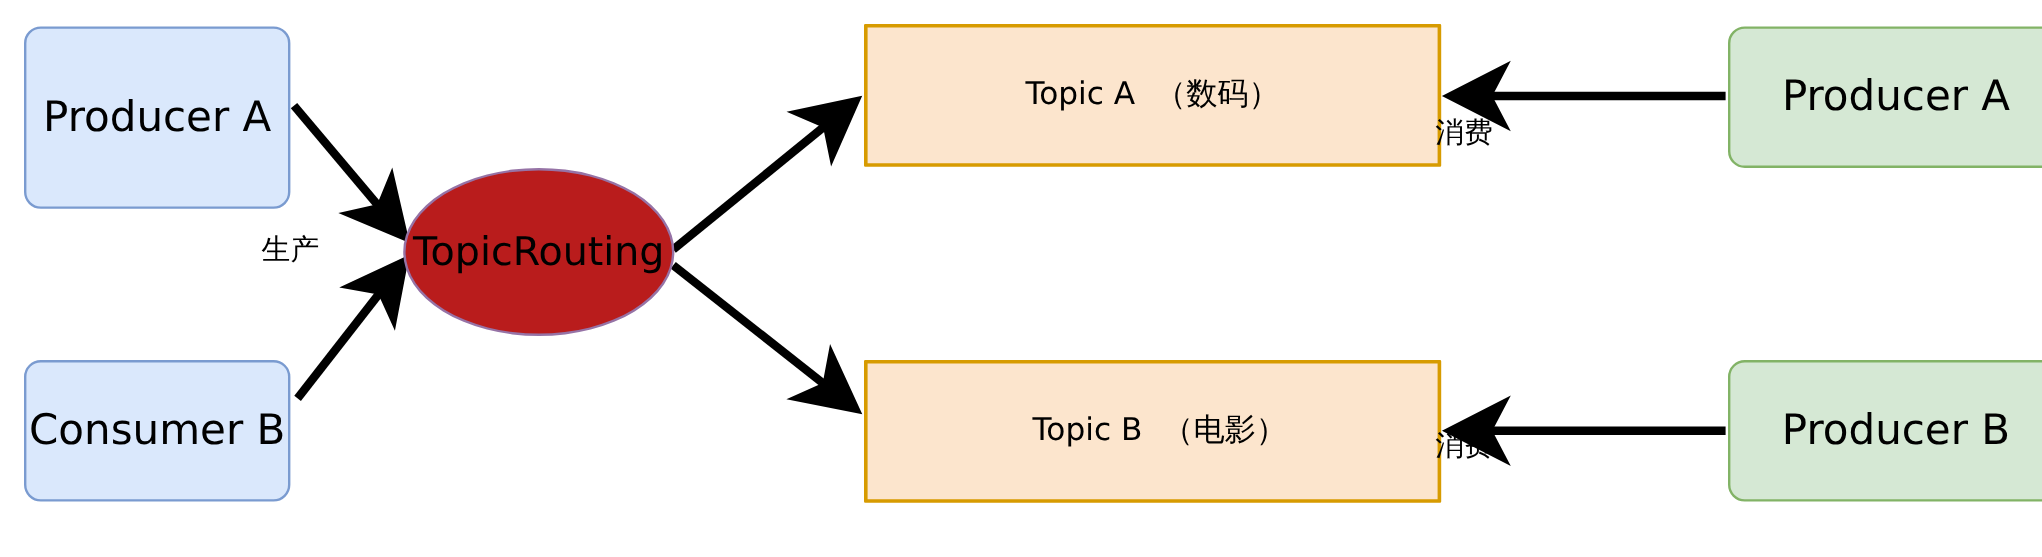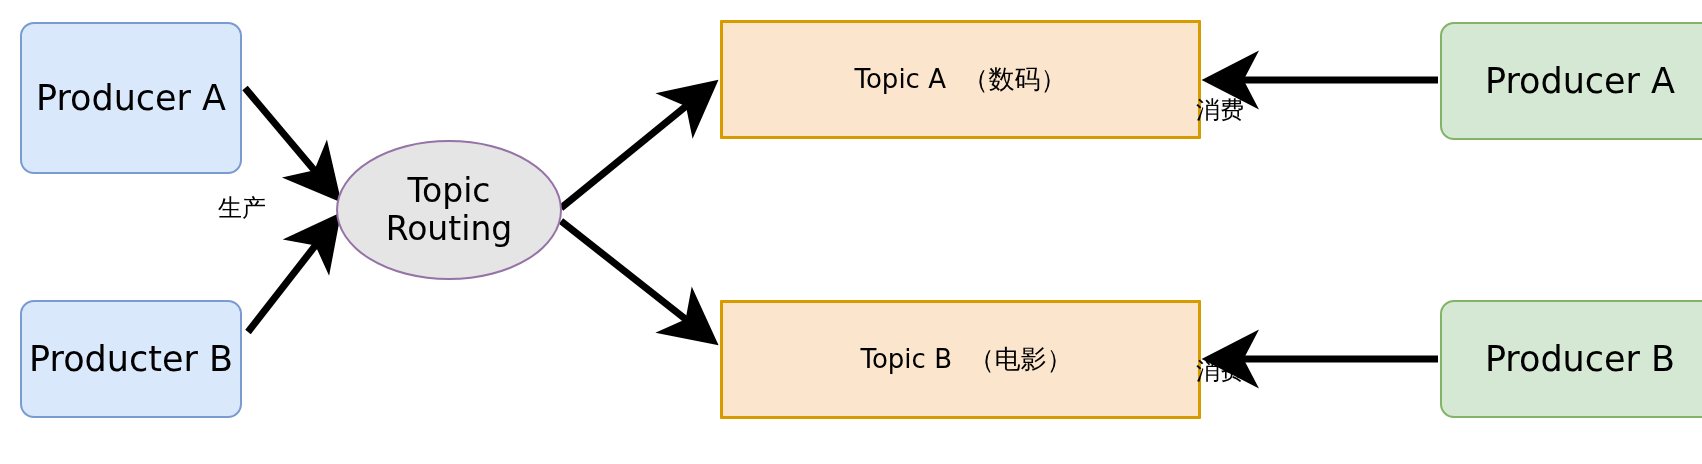--- a/index.html
+++ b/index.html
@@ -49,25 +49,25 @@
     border-radius: 14px;
     font-size: 35px;
   }
   .topic {
     background: #fce5cd;
     border: 3px solid #d79b00;
     border-radius: 1px;
     font-size: 26px;
   }
   .router {
-    background: #e5e5e5;
+    background: #b91c1c;
     border: 2px solid #9673a6;
     border-radius: 50%;
     font-size: 33px;
-    flex-direction: column;
+    flex-direction: row;
   }
   .edge-label {
     position: absolute;
     font-family: "DejaVu Sans", sans-serif;
     font-size: 24px;
     color: #000000;
     white-space: pre;
     background: transparent;
   }
 </style>
@@ -106,21 +106,21 @@
     <g>
       <line x1="1438" y1="359" x2="1210" y2="359" stroke="#000000" stroke-width="7" marker-end="url(#arrow)"></line>
     </g>
   </svg>
 
   <div class="node producer" style="left:20px; top:22px; width:222px; height:152px;">
     <span>Producer A</span>
   </div>
 
   <div class="node producer" style="left:20px; top:300px; width:222px; height:118px;">
-    <span>Producter B</span>
+    <span>Consumer B</span>
   </div>
 
   <div class="node router" style="left:336px; top:140px; width:226px; height:140px;">
     <span>Topic</span>
     <span>Routing</span>
   </div>
 
   <div class="node topic" style="left:720px; top:20px; width:481px; height:119px;">
     <span>Topic A  （数码）</span>
   </div>

